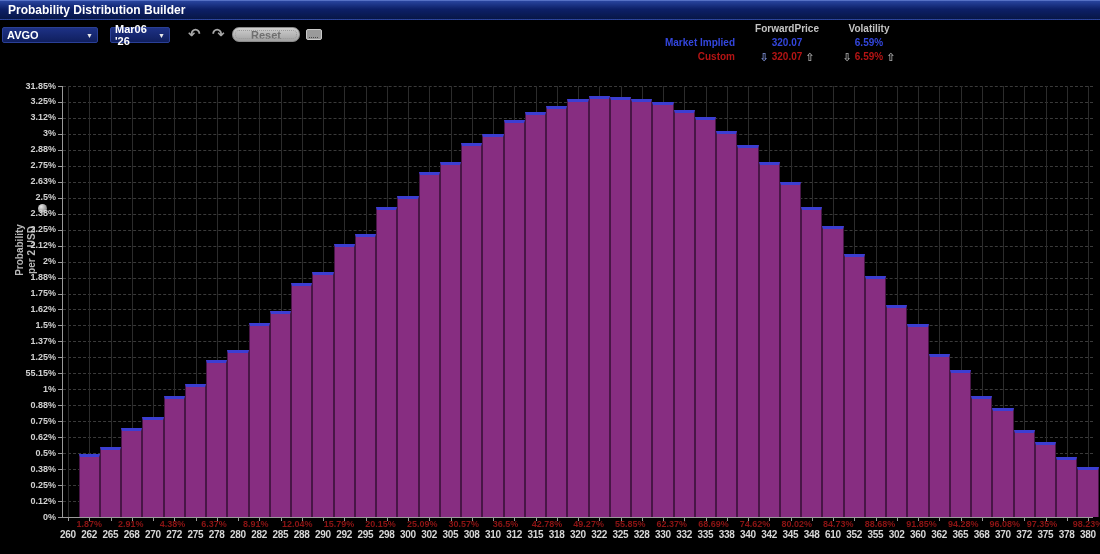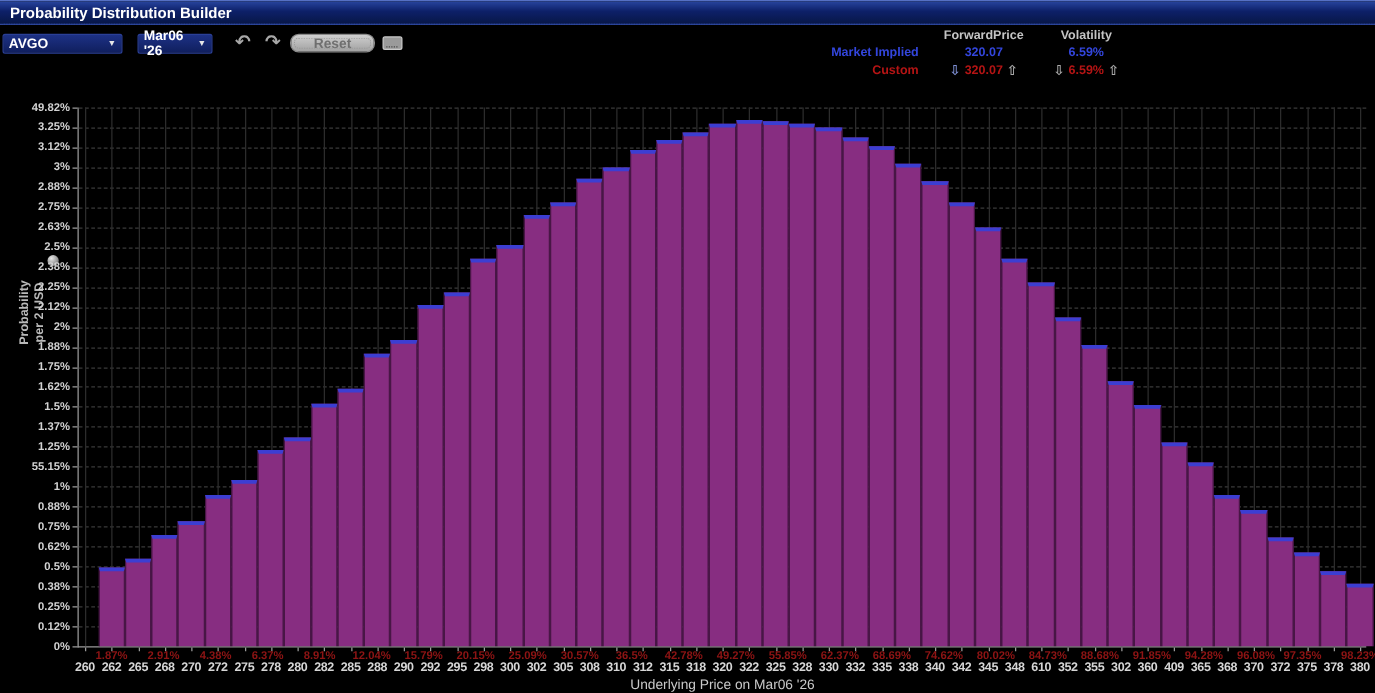--- a/index.html
+++ b/index.html
@@ -122,21 +122,21 @@
     </div>
   </div>
 
   <div class="sphere"></div>
   <div class="ytitle">
     <div>Probability</div>
     <div>per 2 USD</div>
   </div>
 
   <div id="ylabels">
-      <div class="" style="top: 0.5px;">49.82%</div>
+      <div class="" style="top: 0.5px;">31.85%</div>
       <div class="" style="top: 16.463px;">3.25%</div>
       <div class="" style="top: 32.4259px;">3.12%</div>
       <div class="" style="top: 48.3889px;">3%</div>
       <div class="" style="top: 64.3519px;">2.88%</div>
       <div class="" style="top: 80.3148px;">2.75%</div>
       <div class="" style="top: 96.2778px;">2.63%</div>
       <div class="" style="top: 112.241px;">2.5%</div>
       <div class="" style="top: 128.204px;">2.38%</div>
       <div class="" style="top: 144.167px;">2.25%</div>
       <div class="" style="top: 160.13px;">2.12%</div>
@@ -153,21 +153,20 @@
       <div class="" style="top: 335.722px;">0.75%</div>
       <div class="" style="top: 351.685px;">0.62%</div>
       <div class="" style="top: 367.648px;">0.5%</div>
       <div class="" style="top: 383.611px;">0.38%</div>
       <div class="" style="top: 399.574px;">0.25%</div>
       <div class="" style="top: 415.537px;">0.12%</div>
       <div class="" style="top: 431.5px;">0%</div>
     </div>
 
   <div id="plot">
-    <div class="xtitle">Underlying Price on Mar06 '26</div>
   <div class="hgrid" style="top: 0px;"></div>
       <div class="ytick" style="top: 0px;"></div>
       <div class="hgrid" style="top: 15.963px;"></div>
       <div class="ytick" style="top: 15.963px;"></div>
       <div class="hgrid" style="top: 31.9259px;"></div>
       <div class="ytick" style="top: 31.9259px;"></div>
       <div class="hgrid" style="top: 47.8889px;"></div>
       <div class="ytick" style="top: 47.8889px;"></div>
       <div class="hgrid" style="top: 63.8519px;"></div>
       <div class="ytick" style="top: 63.8519px;"></div>
@@ -334,21 +333,21 @@
       <div class="xtick" style="left: 812.5px;"></div>
       <div class="xlab" style="left: 812.5px;">355</div>
       <div class="vgrid" style="left: 833.75px;"></div>
       <div class="xtick" style="left: 833.75px;"></div>
       <div class="xlab" style="left: 833.75px;">302</div>
       <div class="vgrid" style="left: 855px;"></div>
       <div class="xtick" style="left: 855px;"></div>
       <div class="xlab" style="left: 855px;">360</div>
       <div class="vgrid" style="left: 876.25px;"></div>
       <div class="xtick" style="left: 876.25px;"></div>
-      <div class="xlab" style="left: 876.25px;">409</div>
+      <div class="xlab" style="left: 876.25px;">362</div>
       <div class="vgrid" style="left: 897.5px;"></div>
       <div class="xtick" style="left: 897.5px;"></div>
       <div class="xlab" style="left: 897.5px;">365</div>
       <div class="vgrid" style="left: 918.75px;"></div>
       <div class="xtick" style="left: 918.75px;"></div>
       <div class="xlab" style="left: 918.75px;">368</div>
       <div class="vgrid" style="left: 940px;"></div>
       <div class="xtick" style="left: 940px;"></div>
       <div class="xlab" style="left: 940px;">370</div>
       <div class="vgrid" style="left: 961.25px;"></div>

